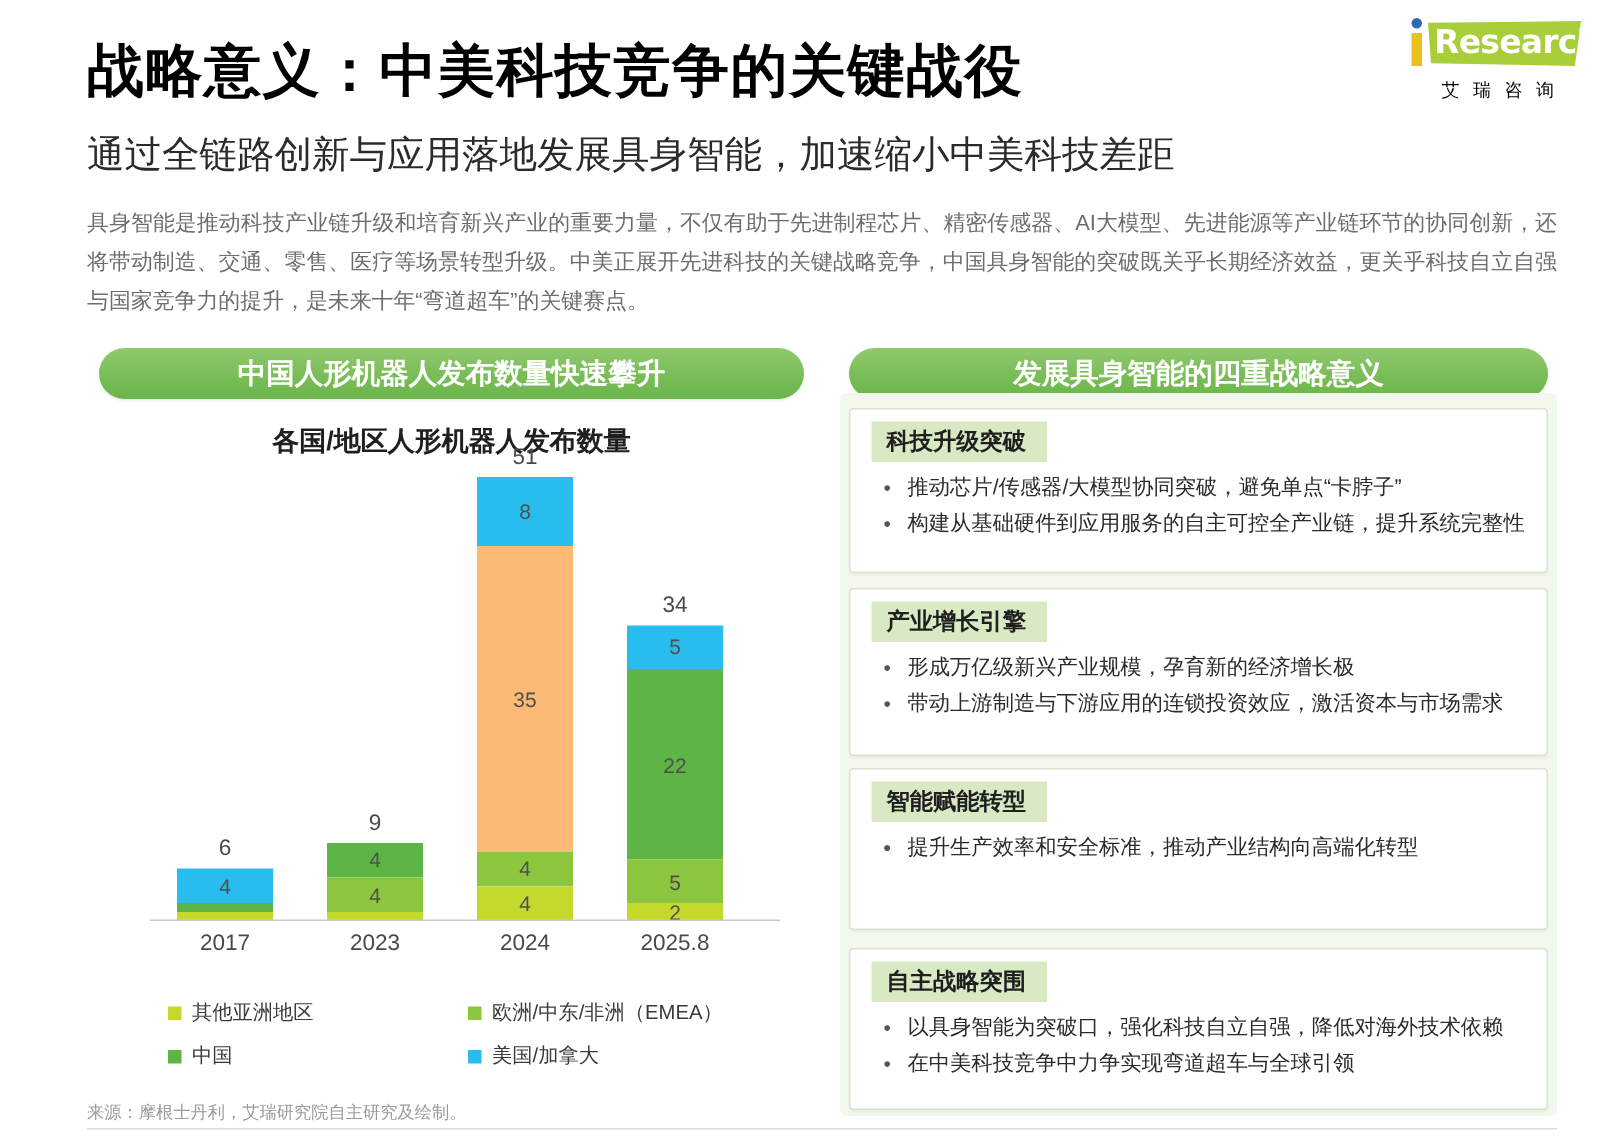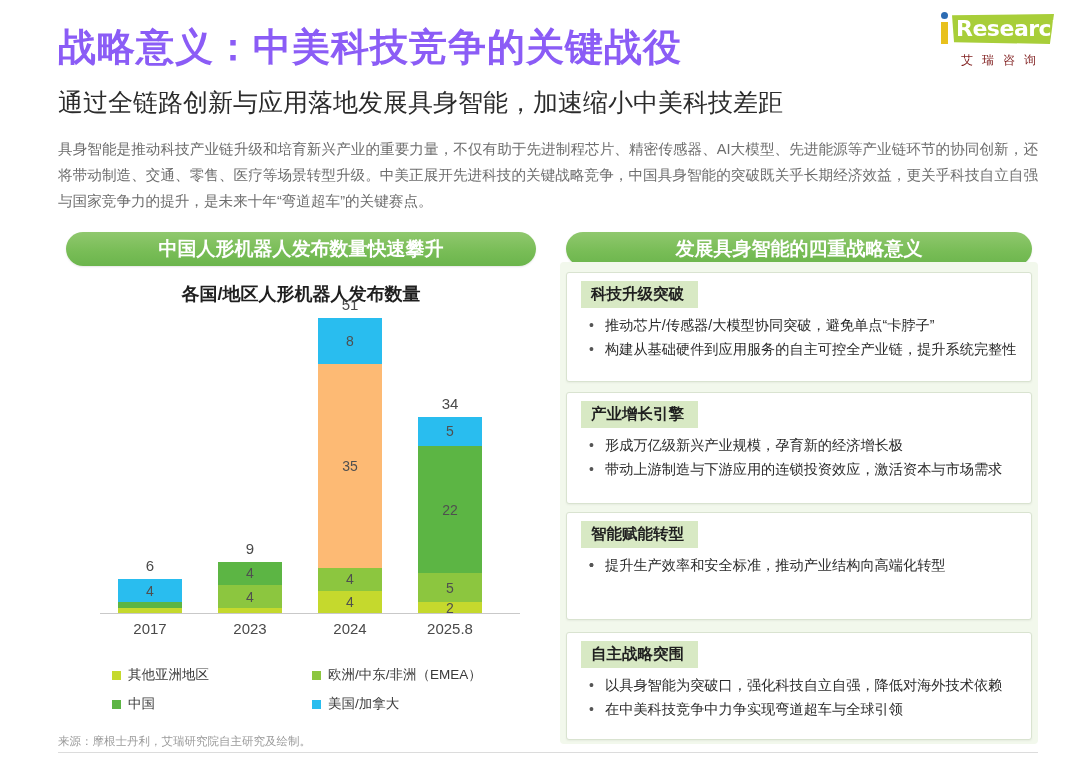--- a/index.html
+++ b/index.html
@@ -8,21 +8,21 @@
     background: #ffffff;
     font-family: "Liberation Sans", "DejaVu Sans", sans-serif;
     overflow: hidden;
   }
   .page { position: relative; width: 1080px; height: 760px; }
 
   
   .title {
     position: absolute; left: 58px; top: 22px;
     font-size: 38px; font-weight: 700; letter-spacing: 1px;
-    color: #8b5cf6; white-space: nowrap;
+    color: #000000; white-space: nowrap;
   }
   .subtitle {
     position: absolute; left: 58px; top: 86px;
     font-size: 25px; font-weight: 400; color: #2b2b2b; white-space: nowrap;
   }
   .paragraph {
     position: absolute; left: 58px; top: 136px; width: 980px;
     font-size: 14.6px; line-height: 26px; color: #6d6d6d;
     text-align: justify;
   }
@@ -43,21 +43,21 @@
     position: absolute; left: 3px; top: 10px; width: 7px; height: 22px;
     background: #E8C11C;
   }
   .logo-word {
     position: absolute; left: 18px; top: 4px;
     font-size: 22px; font-weight: 700; color: #ffffff;
     font-family: "DejaVu Sans", sans-serif; letter-spacing: -0.5px;
   }
   .logo-cn {
     position: absolute; left: 10px; top: 40px; width: 110px;
-    font-size: 12px; color: #7f1d1d; letter-spacing: 9px; text-align: center;
+    font-size: 12px; color: #000000; letter-spacing: 9px; text-align: center;
   }
 
   
   .panel-head {
     position: absolute; height: 34px; border-radius: 17px;
     background: linear-gradient(180deg, #90C86E 0%, #79BD57 55%, #6BB54C 100%);
     color: #ffffff; font-size: 19px; font-weight: 700;
     display: flex; align-items: center; justify-content: center;
     box-shadow: 0 1px 2px rgba(0,0,0,0.10);
   }

